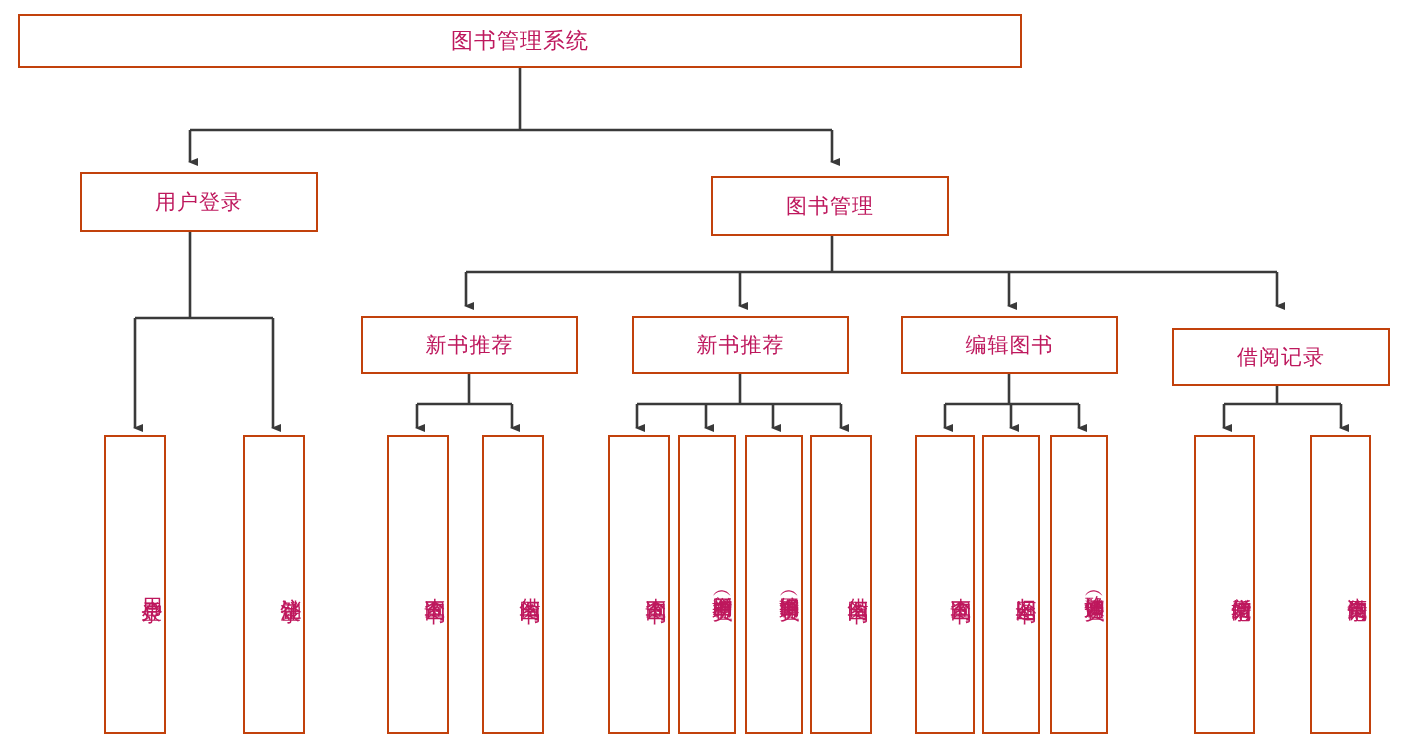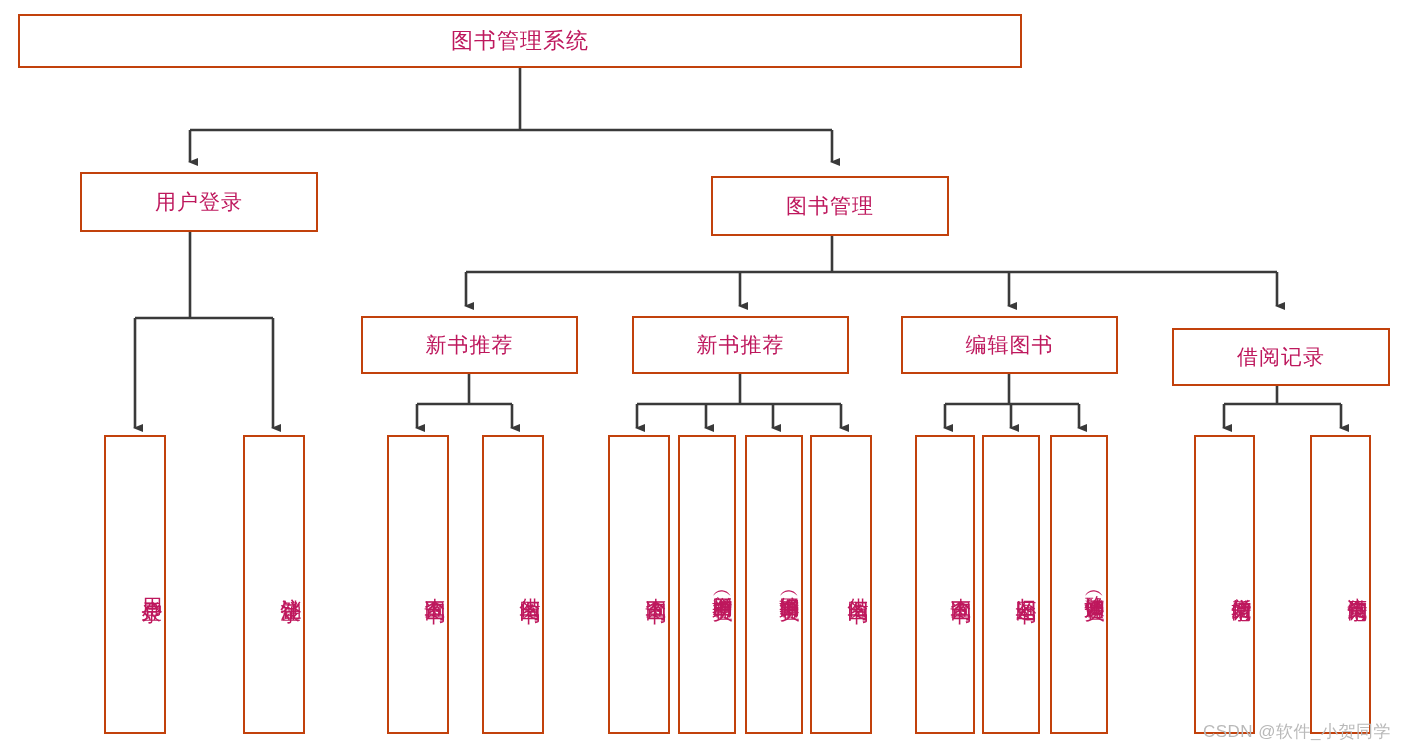--- a/index.html
+++ b/index.html
@@ -185,15 +185,14 @@
     <span>确认归还（管理员）</span>
   </div>
 
   <div class="node v tight" style="left:1194px; top:435px; width:61px; height:299px;">
     <span>新增借阅记录</span>
   </div>
   <div class="node v tight" style="left:1310px; top:435px; width:61px; height:299px;">
     <span>查询借阅记录</span>
   </div>
 
-  <div id="watermark">CSDN @软件_小贺同学</div>
 
 </div>
 
 </body></html>

